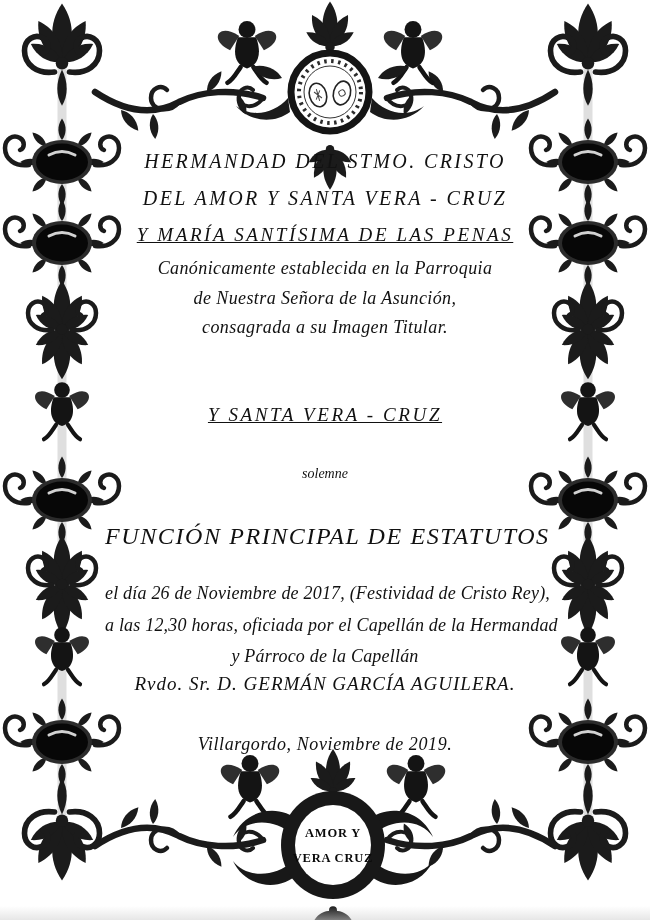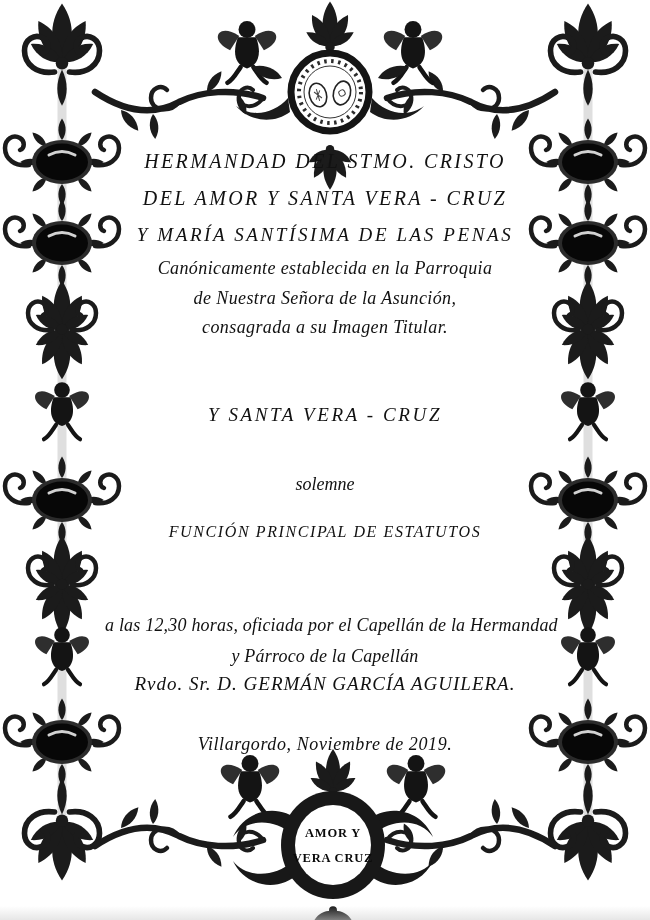--- a/index.html
+++ b/index.html
@@ -13,24 +13,24 @@
   .frame-svg{position:absolute;left:0;top:0;width:650px;height:920px;}
   .content{position:absolute;left:0;top:0;width:650px;height:752px;pointer-events:none;}
   .line{
     position:absolute;left:105px;width:440px;
     text-align:center;
     color:#111111;
     font-style:italic;
     white-space:nowrap;
   }
   .t-caps{font-size:20px;letter-spacing:2.4px;}
-  .t-caps2{font-size:19px;letter-spacing:2.6px;}
+  .t-caps2{font-size:19px;letter-spacing:2.6px;text-decoration:underline;}
   .t-sub{font-size:18px;letter-spacing:0.4px;}
-  .t-solemne{font-size:18px;margin-top:8px;}
-  .t-event{font-size:16px;letter-spacing:1.6px;}
+  .t-solemne{font-size:14px;}
+  .t-event{font-size:24px;letter-spacing:1.6px;}
   .t-detail{font-size:18px;letter-spacing:0.2px;}
   .t-rvdo{font-size:19px;letter-spacing:1px;}
   .t-closing{font-size:18px;letter-spacing:0.6px;}
   .badge-text{
     font-family:"Liberation Serif", serif;
     font-weight:bold;
     letter-spacing:0.8px;
   }
   .bottom-fade{
     position:absolute;left:0;bottom:0;width:650px;height:14px;
@@ -196,20 +196,21 @@
     <div class="line t-sub" style="top:258px">Canónicamente establecida en la Parroquia</div>
     <div class="line t-sub" style="top:288px">de Nuestra Señora de la Asunción,</div>
     <div class="line t-sub" style="top:317px">consagrada a su Imagen Titular.</div>
 
     <div class="line t-caps2" style="top:404px">Y SANTA  VERA - CRUZ</div>
 
     <div class="line t-solemne" style="top:466px">solemne</div>
 
     <div class="line t-event" style="top:523px">FUNCIÓN PRINCIPAL DE ESTATUTOS</div>
 
+    <div class="line t-detail" style="top:583px">el día 26 de Noviembre de 2017,  (Festividad de Cristo Rey),</div>
     <div class="line t-detail" style="top:615px">a las 12,30 horas,  oficiada por el Capellán de la Hermandad</div>
     <div class="line t-detail" style="top:646px">y Párroco de la Capellán</div>
     <div class="line t-rvdo" style="top:673px">Rvdo.  Sr.  D.  GERMÁN GARCÍA AGUILERA.</div>
 
     <div class="line t-closing" style="top:734px">Villargordo,  Noviembre de 2019.</div>
   </div>
 
   <div class="bottom-fade"></div>
 </div>
 

